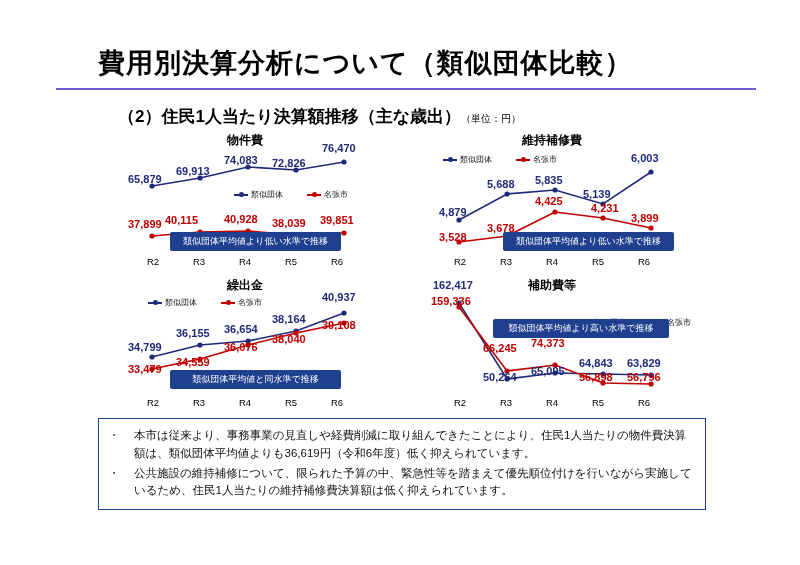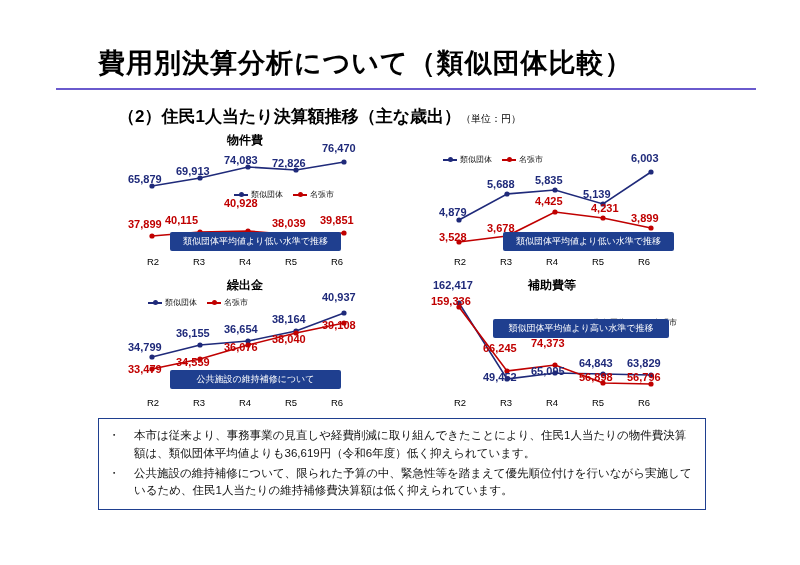--- a/index.html
+++ b/index.html
@@ -79,21 +79,21 @@
     font-size:11px;
     white-space:nowrap;
     font-weight:bold;
   }
   .dlabel.blue{color:#1f2a7a;}
   .dlabel.red{color:#c00000;}
   .legend{
     position:absolute;
     font-size:8px;
     display:flex;
-    gap:10px;
+    gap:24px;
     align-items:flex-start;
   }
   .legend .item{display:flex;align-items:center;gap:3px;white-space:nowrap;}
   .legend .swatch{width:14px;height:2px;display:inline-block;position:relative;}
   .legend .swatch::after{
     content:"";position:absolute;left:5px;top:-2px;width:5px;height:5px;border-radius:50%;
   }
   .legend .swatch.blue{background:#1f2a7a;}
   .legend .swatch.blue::after{background:#1f2a7a;}
   .legend .swatch.red{background:#c00000;}
@@ -172,36 +172,37 @@
     </div>
 
     <div class="dlabel blue" style="left:-2px;top:41px;">65,879</div>
     <div class="dlabel blue" style="left:46px;top:33px;">69,913</div>
     <div class="dlabel blue" style="left:94px;top:22px;">74,083</div>
     <div class="dlabel blue" style="left:142px;top:25px;">72,826</div>
     <div class="dlabel blue" style="left:192px;top:10px;">76,470</div>
 
     <div class="dlabel red" style="left:-2px;top:86px;">37,899</div>
     <div class="dlabel red" style="left:35px;top:82px;">40,115</div>
-    <div class="dlabel red" style="left:94px;top:65px;">40,928</div>
+    <div class="dlabel red" style="left:94px;top:81px;">40,928</div>
     <div class="dlabel red" style="left:142px;top:85px;">38,039</div>
     <div class="dlabel red" style="left:190px;top:82px;">39,851</div>
 
     <div class="pill" style="left:40px;top:100px;width:155px;">類似団体平均値より低い水準で推移</div>
 
     <div class="axis-labels" style="top:124px;">
       <span>R2</span>
       <span>R3</span>
       <span>R4</span>
       <span>R5</span>
       <span>R6</span>
     </div>
   </div>
 
   <div class="chart" style="left:437px;top:132px;width:230px;height:135px;">
+    <div class="chart-title">維持補修費</div>
     <div class="plot">
       <svg width="230" height="110" viewBox="0 0 230 110">
         <polyline points="22,70 70,44 118,40 166,54 214,22" fill="none" stroke="#1f2a7a" stroke-width="1.6"></polyline>
         <circle cx="22" cy="70" r="2.6" fill="#1f2a7a"></circle>
         <circle cx="70" cy="44" r="2.6" fill="#1f2a7a"></circle>
         <circle cx="118" cy="40" r="2.6" fill="#1f2a7a"></circle>
         <circle cx="166" cy="54" r="2.6" fill="#1f2a7a"></circle>
         <circle cx="214" cy="22" r="2.6" fill="#1f2a7a"></circle>
 
         <polyline points="22,92 70,86 118,62 166,68 214,78" fill="none" stroke="#c00000" stroke-width="1.6"></polyline>
@@ -281,21 +282,21 @@
     <div class="dlabel blue" style="left:94px;top:46px;">36,654</div>
     <div class="dlabel blue" style="left:142px;top:36px;">38,164</div>
     <div class="dlabel blue" style="left:192px;top:14px;">40,937</div>
 
     <div class="dlabel red" style="left:-2px;top:86px;">33,479</div>
     <div class="dlabel red" style="left:46px;top:79px;">34,559</div>
     <div class="dlabel red" style="left:94px;top:64px;">36,076</div>
     <div class="dlabel red" style="left:142px;top:56px;">38,040</div>
     <div class="dlabel red" style="left:192px;top:42px;">39,108</div>
 
-    <div class="pill" style="left:40px;top:93px;width:155px;">公共施設の維持補修について</div>
+    <div class="pill" style="left:40px;top:93px;width:155px;">類似団体平均値と同水準で推移</div>
 
     <div class="axis-labels" style="top:120px;">
       <span>R2</span>
       <span>R3</span>
       <span>R4</span>
       <span>R5</span>
       <span>R6</span>
     </div>
   </div>
 
@@ -323,21 +324,21 @@
         <span class="swatch blue"></span>
         <span>類似団体</span>
       </div>
       <div class="item">
         <span class="swatch red"></span>
         <span>名張市</span>
       </div>
     </div>
 
     <div class="dlabel blue" style="left:-4px;top:2px;">162,417</div>
-    <div class="dlabel blue" style="left:46px;top:94px;">49,452</div>
+    <div class="dlabel blue" style="left:46px;top:94px;">50,264</div>
     <div class="dlabel blue" style="left:94px;top:88px;">65,095</div>
     <div class="dlabel blue" style="left:142px;top:80px;">64,843</div>
     <div class="dlabel blue" style="left:190px;top:80px;">63,829</div>
 
     <div class="dlabel red" style="left:-6px;top:18px;">159,336</div>
     <div class="dlabel red" style="left:46px;top:65px;">66,245</div>
     <div class="dlabel red" style="left:94px;top:60px;">74,373</div>
     <div class="dlabel red" style="left:142px;top:94px;">56,898</div>
     <div class="dlabel red" style="left:190px;top:94px;">56,796</div>
 

